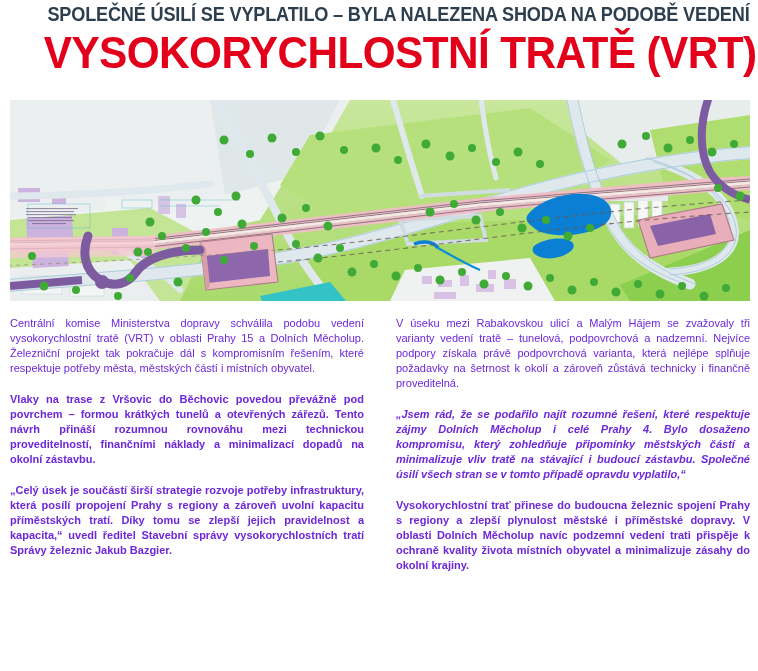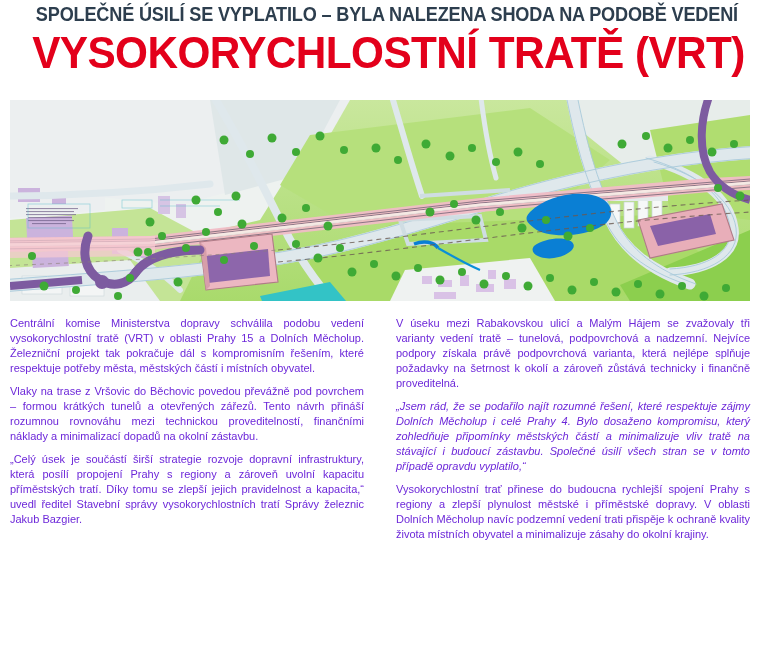--- a/index.html
+++ b/index.html
@@ -11,21 +11,21 @@
     width: 758px;
     height: 671px;
     background: #ffffff;
     font-family: "Liberation Sans", sans-serif;
     overflow: hidden;
     position: relative;
   }
 
   
   .header {
-    padding: 4px 10px 0 10px;
+    padding: 4px 10px 0 22px;
     text-align: center;
   }
   .kicker {
     font-family: "Liberation Sans", sans-serif;
     font-weight: bold;
     font-size: 19.5px;
     letter-spacing: -0.2px;
     color: #2d3e4e;
     text-transform: uppercase;
     line-height: 1.08;
@@ -82,21 +82,22 @@
     font-size: 11px;
     line-height: 15px;
     text-align: justify;
     text-justify: inter-word;
     hyphens: manual;
   }
   .col p.italic {
     font-style: italic;
   }
   .col p + p {
-    margin-top: 8px;
+    margin-top: 16px;
+    font-weight: bold;
   }
 </style>
 </head>
 <body>
 
 <div class="header">
   <div class="kicker">SPOLEČNÉ ÚSILÍ SE VYPLATILO – BYLA NALEZENA SHODA NA PODOBĚ VEDENÍ</div>
   <div class="headline">VYSOKORYCHLOSTNÍ TRATĚ (VRT)</div>
 </div>
 
@@ -331,20 +332,20 @@
         <circle cx="22" cy="156" r="4"></circle>
       </g>
     </g>
   </svg>
 </div>
 
 <div class="body-cols">
   <div class="col">
     <p>Centrální komise Ministerstva dopravy schválila podobu vedení vysokorychlostní tratě (VRT) v oblasti Prahy 15 a Dolních Měcholup. Železniční projekt tak pokračuje dál s kompromisním řešením, které respektuje potřeby města, městských částí i místních obyvatel.</p>
     <p>Vlaky na trase z Vršovic do Běchovic povedou převážně pod povrchem – formou krátkých tunelů a otevřených zářezů. Tento návrh přináší rozumnou rovnováhu mezi technickou proveditelností, finančními náklady a minimalizací dopadů na okolní zástavbu.</p>
-    <p>„Celý úsek je součástí širší strategie rozvoje dopravní infrastruktury, která posílí propojení Prahy s regiony a zároveň uvolní kapacitu příměstských tratí. Díky tomu se zlepší jejich pravidelnost a kapacita,“ uvedl ředitel Stavební správy vysokorychlostních tratí Správy železnic Jakub Bazgier.</p>
+    <p>„Celý úsek je součástí širší strategie rozvoje potřeby infrastruktury, která posílí propojení Prahy s regiony a zároveň uvolní kapacitu příměstských tratí. Díky tomu se zlepší jejich pravidelnost a kapacita,“ uvedl ředitel Stavební správy vysokorychlostních tratí Správy železnic Jakub Bazgier.</p>
   </div>
   <div class="col">
     <p>V úseku mezi Rabakovskou ulicí a Malým Hájem se zvažovaly tři varianty vedení tratě – tunelová, podpovrchová a nadzemní. Nejvíce podpory získala právě podpovrchová varianta, která nejlépe splňuje požadavky na šetrnost k okolí a zároveň zůstává technicky i finančně proveditelná.</p>
     <p class="italic">„Jsem rád, že se podařilo najít rozumné řešení, které respektuje zájmy Dolních Měcholup i celé Prahy 4. Bylo dosaženo kompromisu, který zohledňuje připomínky městských částí a minimalizuje vliv tratě na stávající i budoucí zástavbu. Společné úsilí všech stran se v tomto případě opravdu vyplatilo,“</p>
-    <p>Vysokorychlostní trať přinese do budoucna rychlejší spojení Prahy s regiony a zlepší plynulost městské i příměstské dopravy. V oblasti Dolních Měcholup navíc podzemní vedení trati přispěje k ochraně kvality života místních obyvatel a minimalizuje zásahy do okolní krajiny.</p>
+    <p>Vysokorychlostní trať přinese do budoucna železnic spojení Prahy s regiony a zlepší plynulost městské i příměstské dopravy. V oblasti Dolních Měcholup navíc podzemní vedení trati přispěje k ochraně kvality života místních obyvatel a minimalizuje zásahy do okolní krajiny.</p>
   </div>
 </div>
 
 </body></html>

